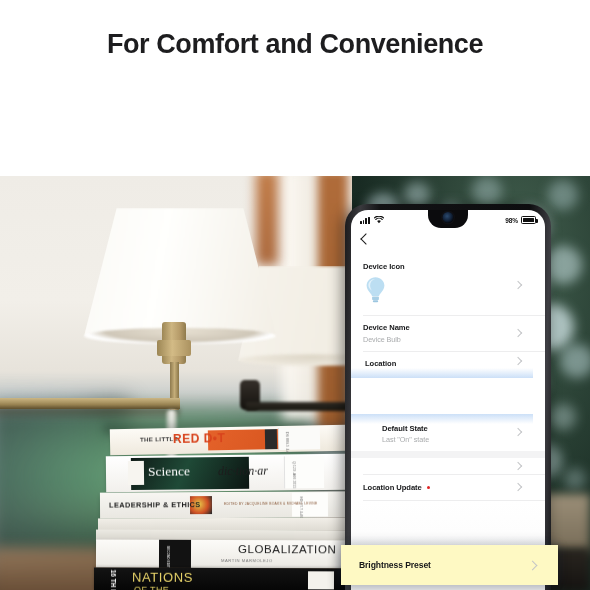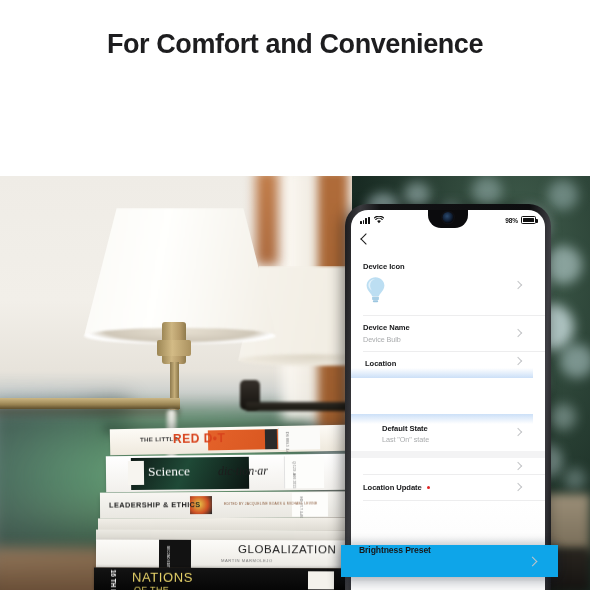--- a/index.html
+++ b/index.html
@@ -363,25 +363,25 @@
   .sel-glow-bottom {
     position: absolute;
     left: 0; width: 194px; height: 10px;
     background: linear-gradient(180deg, rgba(201,222,247,.95) 0%, rgba(255,255,255,0) 100%);
   }
 
   
   .float-card {
     position: absolute;
     left: 341px; top: 369px;
-    width: 217px; height: 32px;
-    background: #0ea5e9;
+    width: 217px; height: 40px;
+    background: #fef9c3;
     box-shadow: 0 5px 14px rgba(20,30,50,.30), 0 -3px 10px rgba(20,30,50,.16);
     z-index: 30;
-    display: flex; 
+    display: flex; align-items: center;
   }
   .float-card-title {
     font-size: 8.6px; font-weight: 700; color: #17181a;
     margin-left: 18px; letter-spacing: -.1px;
   }
   .float-card-chevron {
     position: absolute; right: 22px; top: 50%;
     margin-top: -3.5px;
     width: 7px; height: 7px;
     border-top: 1.2px solid #c3c5c7;

